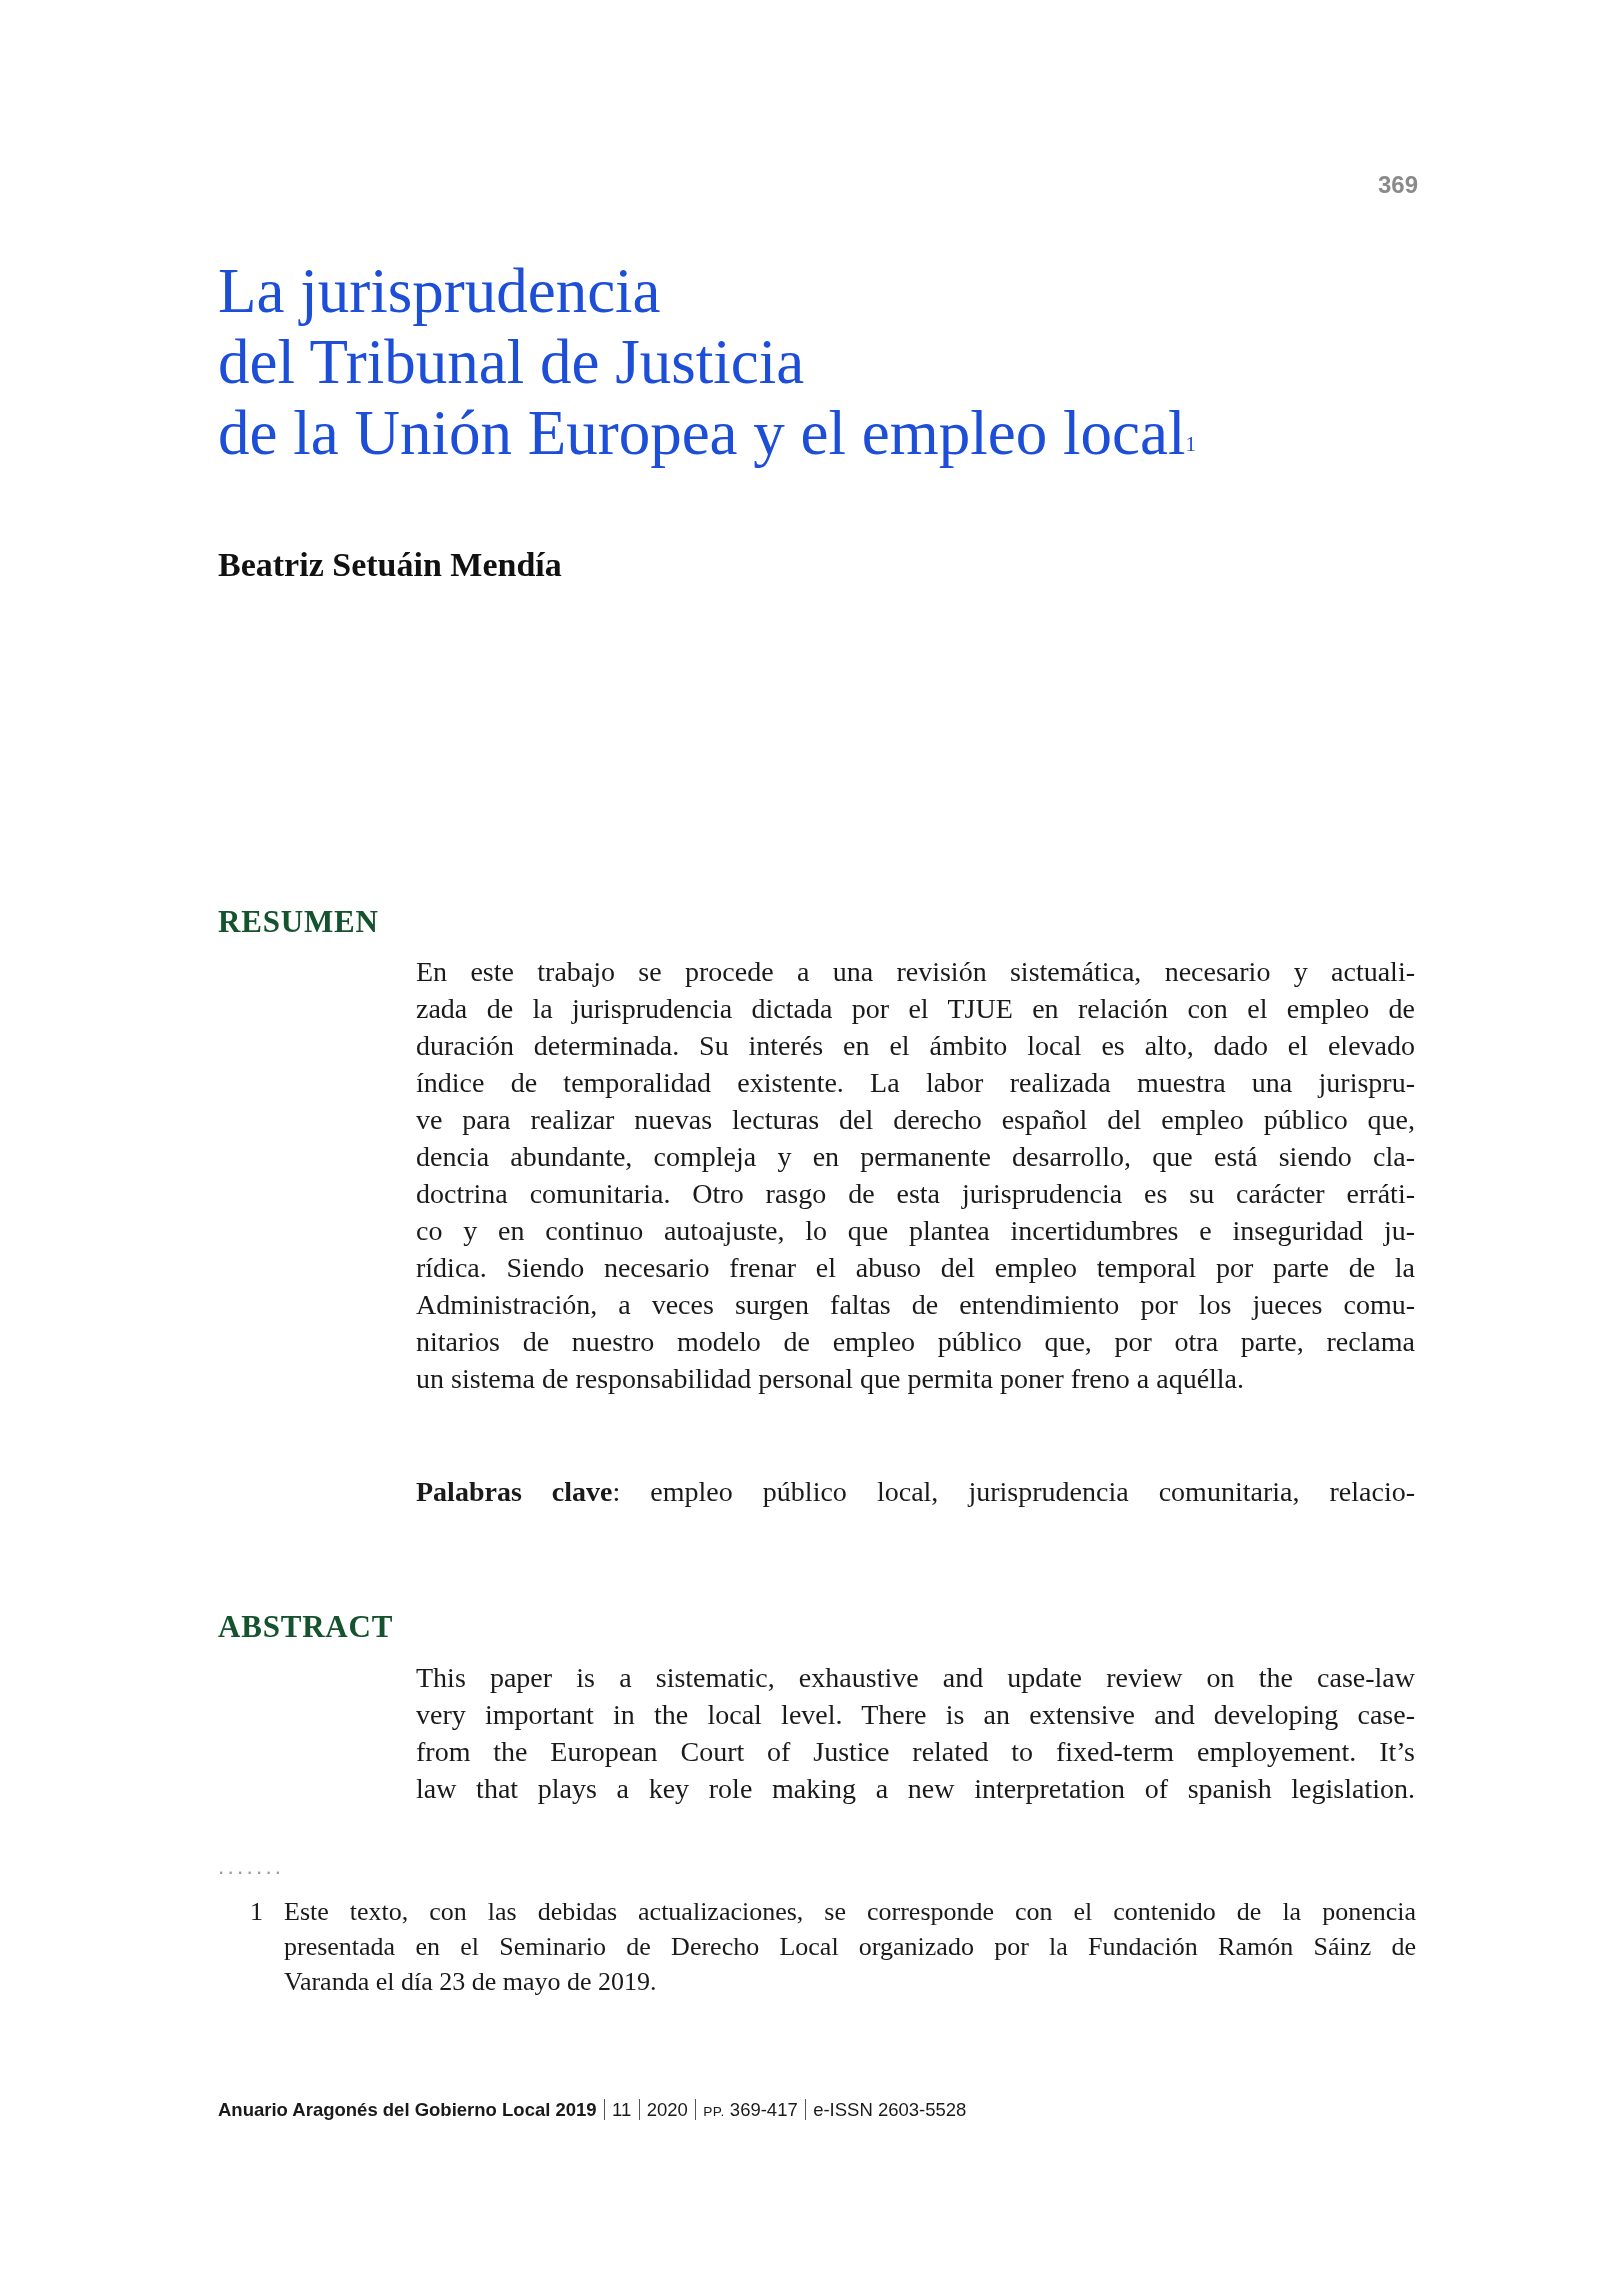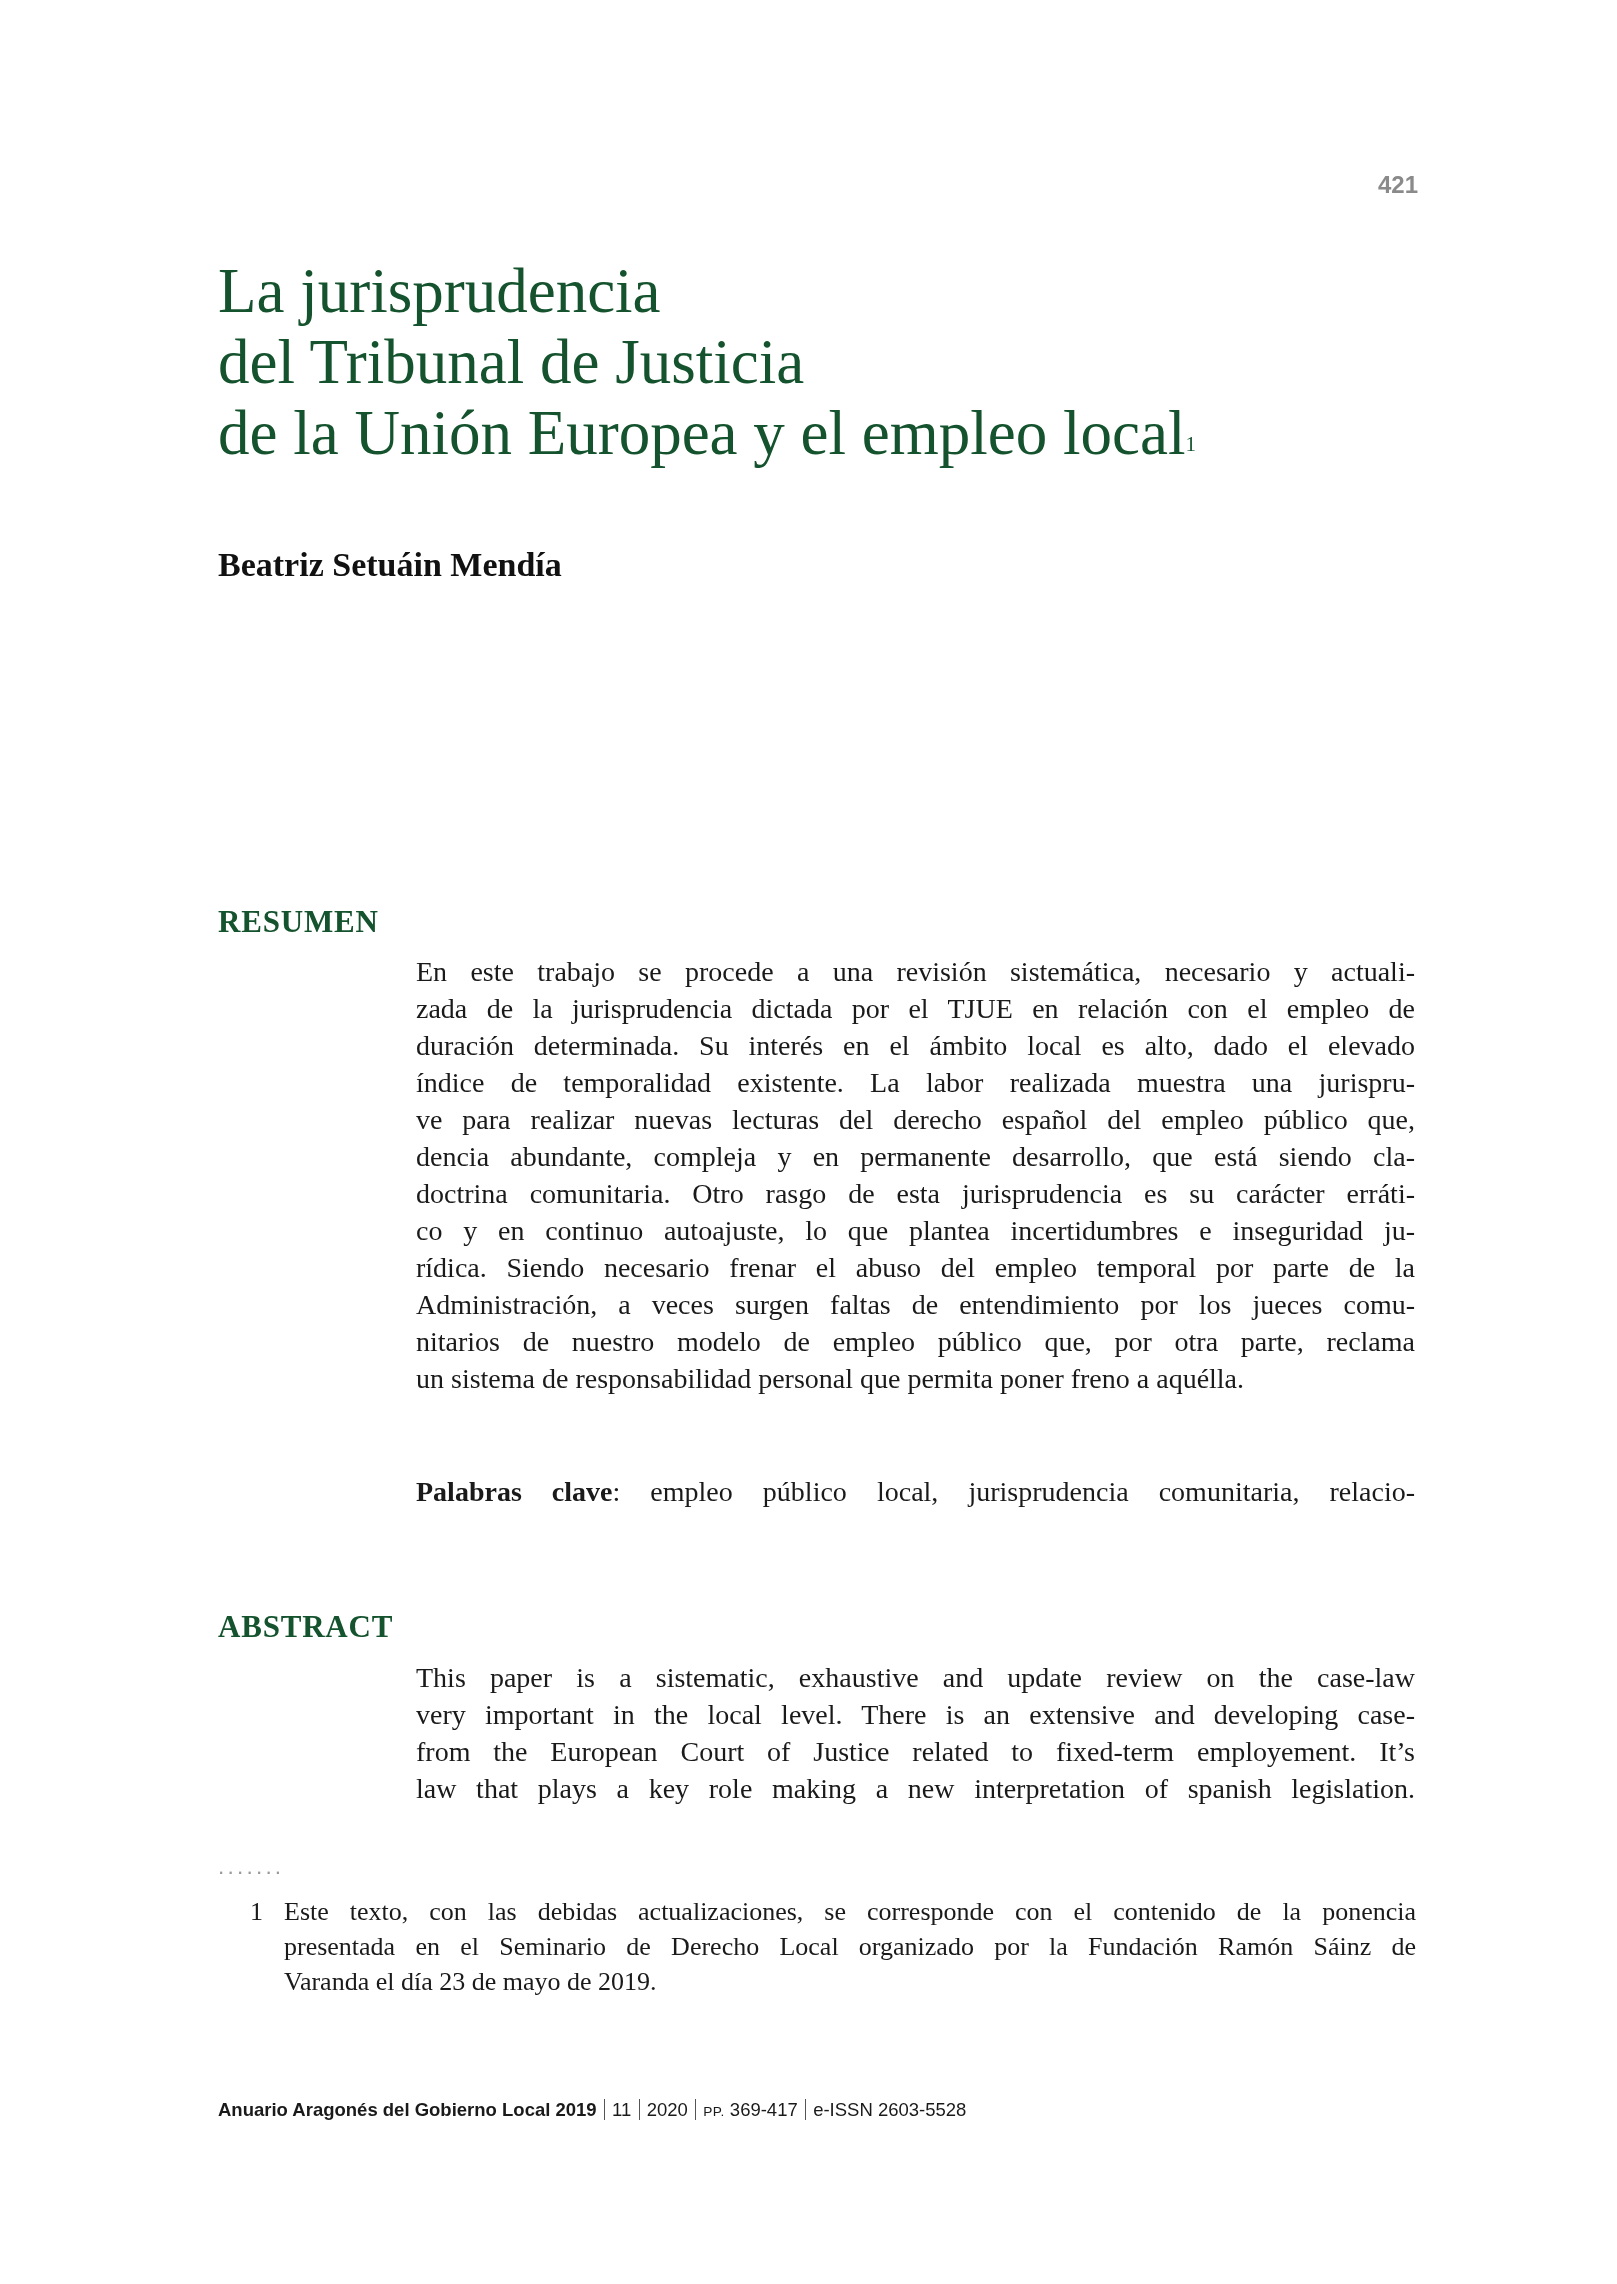--- a/index.html
+++ b/index.html
@@ -1,19 +1,19 @@
 <!DOCTYPE html>
 <html style="font-size:13px"><head>
 <meta charset="utf-8">
 <style>
   html, body { margin:0; padding:0; background:#ffffff; }
   body { width:1618px; height:2284px; position:relative; overflow:hidden; color:#1a1a1a; font-family:"Liberation Serif", "DejaVu Serif", serif; }
   .abs { position:absolute; }
   .page-number { left:1370px; top:171px; width:48px; text-align:right; font-family:"Liberation Sans", "DejaVu Sans", sans-serif; font-weight:bold; font-size:24px; color:#8a8a8a; }
-  .title { left:218px; top:256px; width:1209px; font-size:63px; line-height:71px; font-weight:normal; margin:0; color:#14532d; }
+  .title { left:218px; top:256px; width:1209px; font-size:63px; line-height:71px; font-weight:normal; margin:0; color:#1d4ed8; }
   .title .line { display:block; white-space:nowrap; }
   .title sup { font-size:21px; vertical-align:top; position:relative; top:11.3px; }
   .author { left:218px; top:546px; font-size:34px; font-weight:bold; color:#111; }
   .section-label { left:218px; font-size:31px; font-weight:bold; letter-spacing:0.8px; color:#14532d; }
   .body-block { left:416px; width:999px; font-size:28px; line-height:37px; text-align:justify; color:#1a1a1a; }
   .body-block p { margin:0; }
   .body-block .line { display:block; text-align:justify; text-align-last:justify; white-space:nowrap; }
   .body-block .line.last { text-align-last:left; }
   .kw-label { font-weight:bold; }
   .dots { left:218px; top:1854px; font-size:22.6px; letter-spacing:3.2px; color:#999; font-family:"Liberation Sans", sans-serif; }
@@ -23,21 +23,21 @@
   .footnote .line { display:block; white-space:nowrap; text-align:justify; text-align-last:justify; }
   .footnote .line.last { text-align-last:left; }
   .footer { left:218px; top:2099px; font-family:"Liberation Sans", "DejaVu Sans", sans-serif; font-size:18.5px; color:#1a1a1a; white-space:nowrap; }
   .footer .journal { font-weight:bold; }
   .footer .sep { display:inline-block; width:0.8px; height:21px; background:#555; margin:0 7.3px; vertical-align:-4px; }
   .footer .pp { font-size:13.7px; letter-spacing:0.4px; }
 </style>
 </head>
 <body>
 
-<div class="abs page-number">421</div>
+<div class="abs page-number">369</div>
 
 <h1 class="abs title">
   <span class="line">La jurisprudencia</span>
   <span class="line">del Tribunal de Justicia</span>
   <span class="line"><span>de la Unión Europea y el empleo local</span><sup>1</sup></span>
 </h1>
 
 <div class="abs author">Beatriz Setuáin Mendía</div>
 
 <div class="abs section-label" style="top:904px;">RESUMEN</div>

